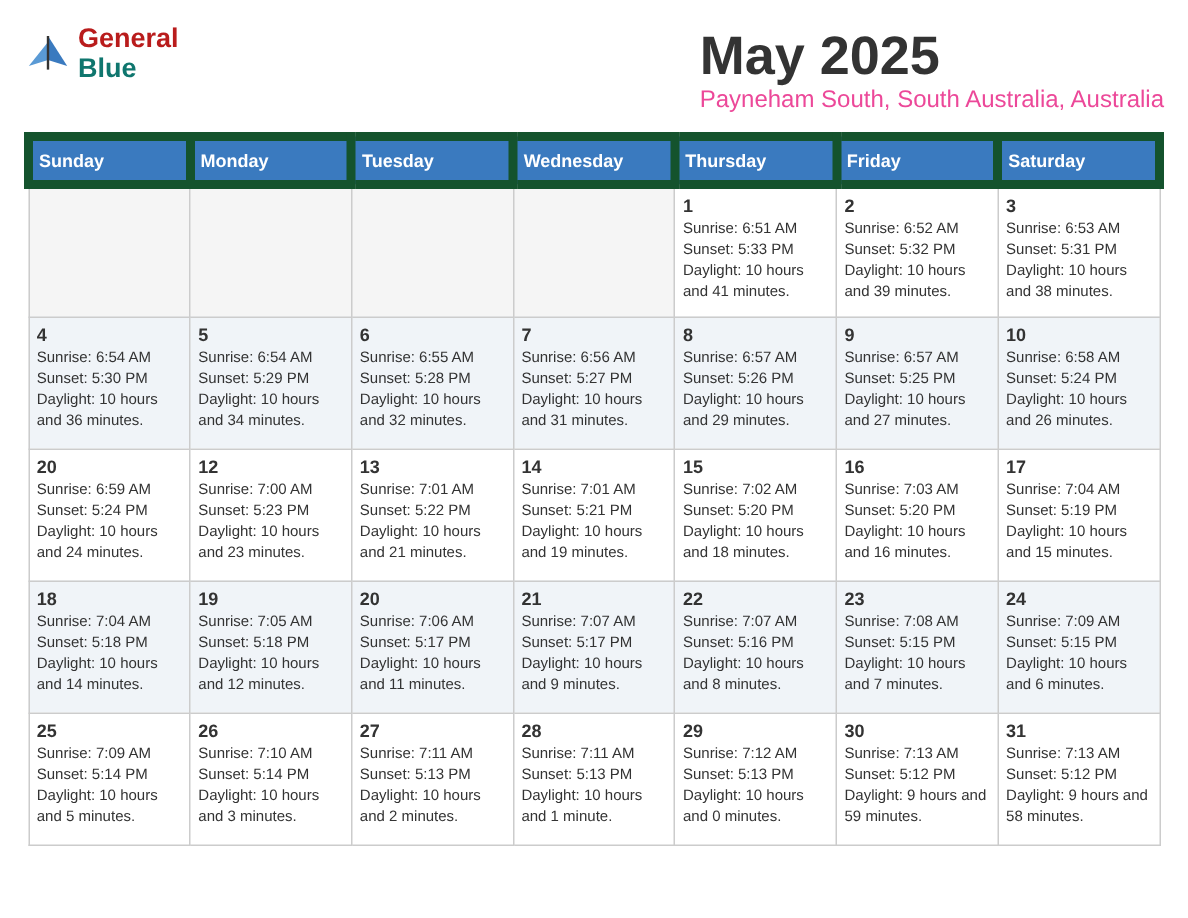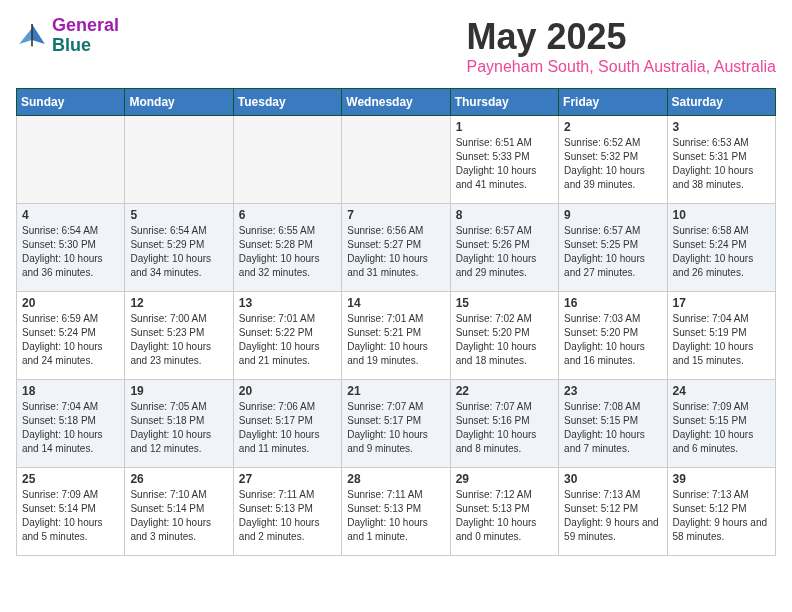--- a/index.html
+++ b/index.html
@@ -19,21 +19,21 @@
     .logo {
       display: flex;
       align-items: center;
       gap: 4px;
     }
     .logo-text {
       font-size: 18px;
       font-weight: bold;
       line-height: 1.1;
     }
-    .logo-general { color: #a21caf; }
+    .logo-general { color: #b91c1c; }
     .logo-blue { color: #0f766e; }
     .logo-icon {
       width: 32px;
       height: 32px;
     }
     .title-block {
     }
     .month-title {
       font-size: 36px;
       font-weight: bold;
@@ -48,21 +48,21 @@
       border-collapse: collapse;
       table-layout: fixed;
     }
     thead th {
       background: #3a7abf;
       color: #fff;
       font-size: 12px;
       font-weight: bold;
       padding: 6px 4px;
       text-align: left;
-      border: 1px solid #14532d;
+      border: 6px solid #14532d;
     }
     tbody td {
       vertical-align: top;
       border: 1px solid #ccc;
       padding: 4px 5px;
       font-size: 10px;
       color: #333;
       height: 88px;
       background: #fff;
     }
@@ -245,18 +245,18 @@
         </td>
         <td>
           <div class="day-number">29</div>
           <div class="cell-info">Sunrise: 7:12 AM<br>Sunset: 5:13 PM<br>Daylight: 10 hours and 0 minutes.</div>
         </td>
         <td>
           <div class="day-number">30</div>
           <div class="cell-info">Sunrise: 7:13 AM<br>Sunset: 5:12 PM<br>Daylight: 9 hours and 59 minutes.</div>
         </td>
         <td>
-          <div class="day-number">39</div>
+          <div class="day-number">31</div>
           <div class="cell-info">Sunrise: 7:13 AM<br>Sunset: 5:12 PM<br>Daylight: 9 hours and 58 minutes.</div>
         </td>
       </tr>
     </tbody>
 </table>
 
 </body></html>

